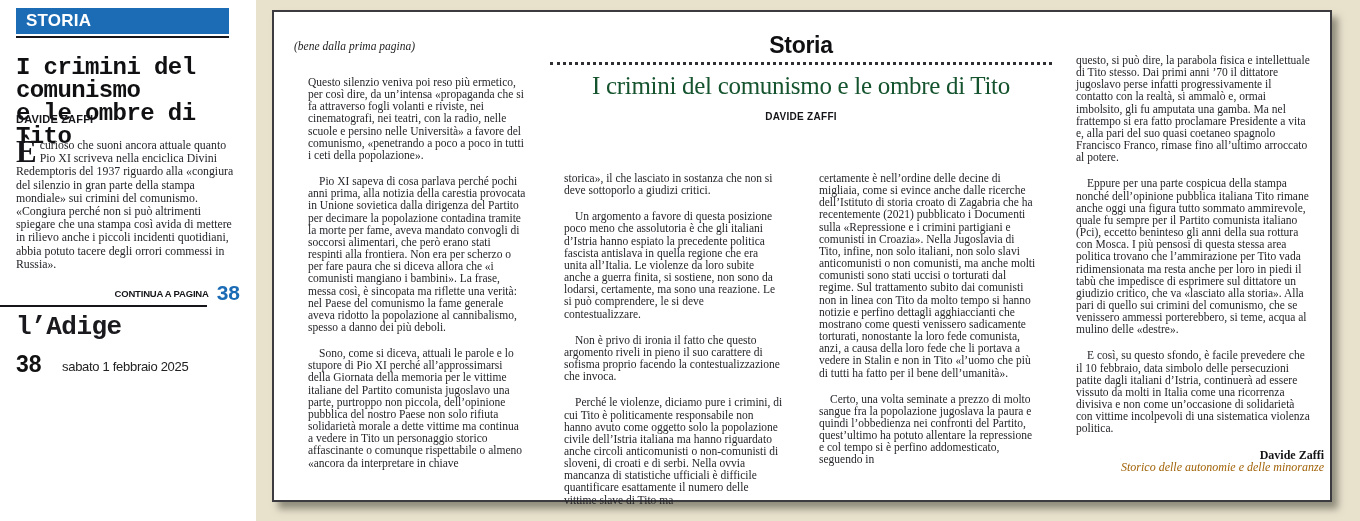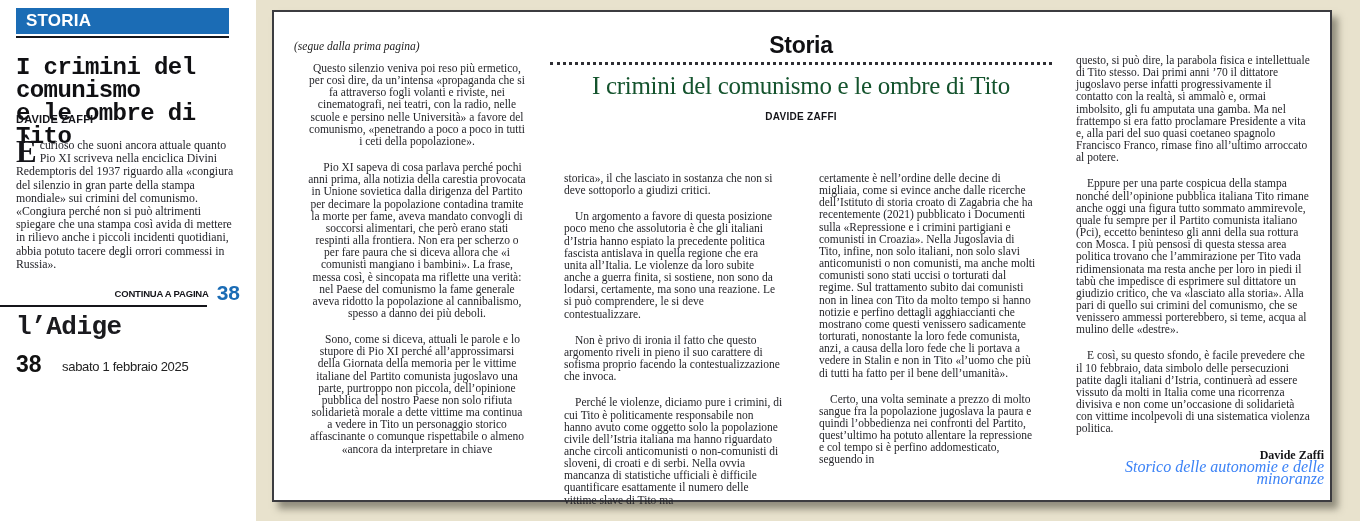--- a/index.html
+++ b/index.html
@@ -92,21 +92,21 @@
   .continuation-note {
     position: absolute; left: 20px; top: 28px;
     font-style: italic; font-size: 11.5px; color: #222;
   }
   .col {
     position: absolute;
     font-size: 11.5px; line-height: 12.15px; color: #26262b;
   }
   .col .para { margin: 14px; }
   .col .para.indent { text-indent: 11px; font-family: Liberation Serif, serif; }
-  .col1 { left: 20px;  top: 36px;  width: 246px; text-align: center; }
+  .col1 { left: 20px;  top: 50px;  width: 246px; }
   .col2 { left: 276px; top: 146px; width: 247px; }
   .col3 { left: 531px; top: 146px; width: 247px; }
   .col4 { left: 788px; top: 28px;  width: 262px; }
 
   .article-header {
     position: absolute; left: 276px; top: 20px; width: 502px;
     text-align: center;
   }
   .kicker {
     font-family: "Liberation Sans", sans-serif;
@@ -122,21 +122,21 @@
     font-size: 25px; letter-spacing: -0.3px; color: #14532d;
   }
   .byline {
     margin-top: 11px;
     font-family: "Liberation Sans", sans-serif;
     font-weight: bold; font-size: 10px; letter-spacing: 0.3px; color: #15151a;
   }
 
   .signature { margin-top: 1px; text-align: right; }
   .signature-name { font-weight: bold; font-size: 12px; color: #141417; }
-  .signature-role { font-style: italic; font-size: 16px; color: #3b82f6; }
+  .signature-role { font-style: italic; font-size: 12px; color: #a16207; }
 </style>
 </head>
 <body>
 
 <div class="sidebar">
   <div class="sb-banner">
     <span>STORIA</span>
   </div>
   <div class="sb-banner-rule"></div>
 
@@ -157,21 +157,21 @@
   </div>
 
   <div class="sb-foot-rule"></div>
   <div class="sb-masthead">l’Adige</div>
   <div class="sb-pageno">38</div>
   <div class="sb-date">sabato 1 febbraio 2025</div>
 </div>
 
 <div class="article-box">
 
-  <div class="continuation-note">(segue dalla prima pagina)</div>
+  <div class="continuation-note">(bene dalla prima pagina)</div>
 
   <div class="article-header">
     <div class="kicker">Storia</div>
     <div class="kicker-rule"></div>
     <div class="headline">I crimini del comunismo e le ombre di Tito</div>
     <div class="byline">DAVIDE ZAFFI</div>
   </div>
 
   <div class="col col1">
       <p class="para">Questo silenzio veniva poi reso più ermetico, per così dire, da un’intensa «propaganda che si fa attraverso fogli volanti e riviste, nei cinematografi, nei teatri, con la radio, nelle scuole e persino nelle Università» a favore del comunismo, «penetrando a poco a poco in tutti i ceti della popolazione».</p>

